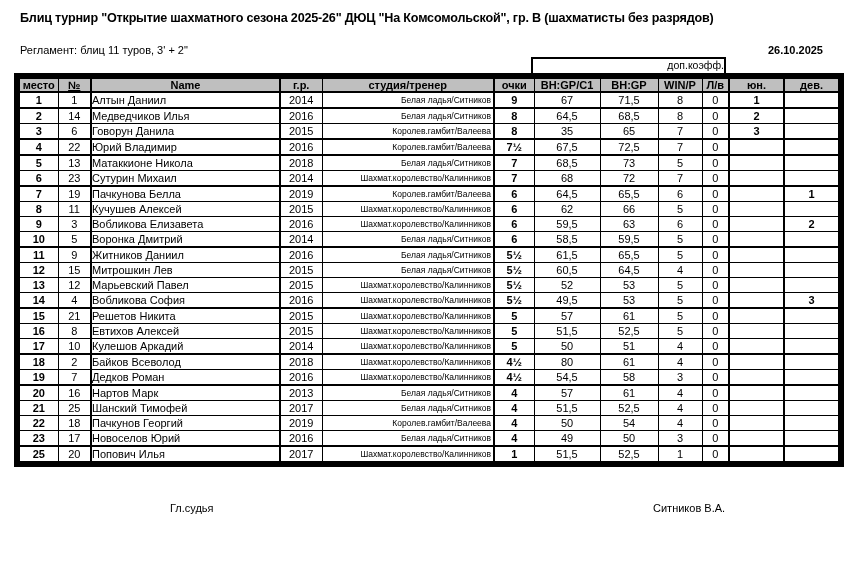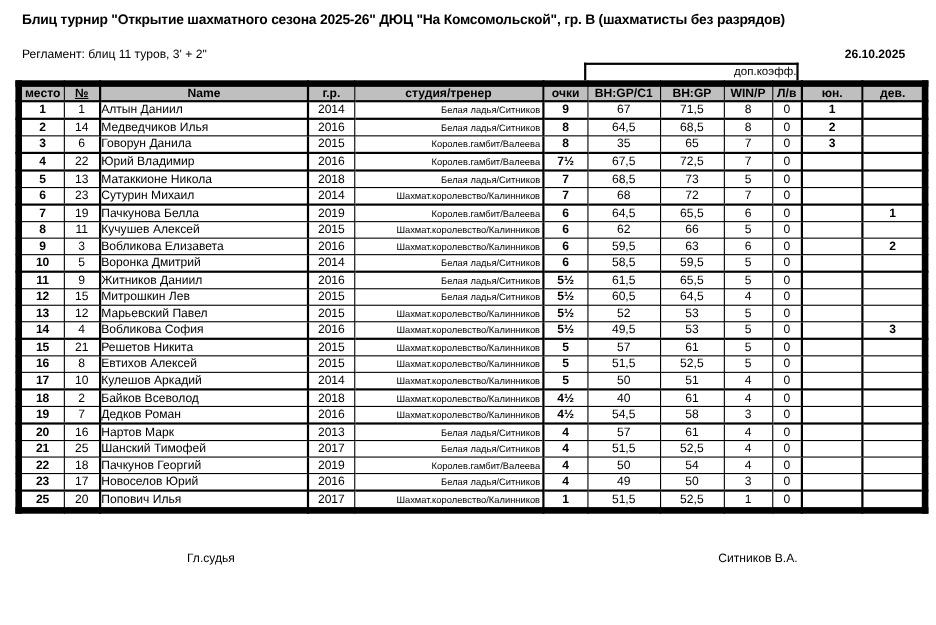--- a/index.html
+++ b/index.html
@@ -325,21 +325,21 @@
         <td class="bold r2"></td>
         <td class="bold"></td>
       </tr>
       <tr>
         <td class="bold">18</td>
         <td class="r2">2</td>
         <td class="name r2">Байков Всеволод</td>
         <td>2018</td>
         <td class="club r2">Шахмат.королевство/Калинников</td>
         <td class="bold">4½</td>
-        <td>40</td>
+        <td>80</td>
         <td>61</td>
         <td>4</td>
         <td class="r2">0</td>
         <td class="bold r2"></td>
         <td class="bold"></td>
       </tr>
       <tr class="group-end">
         <td class="bold">19</td>
         <td class="r2">7</td>
         <td class="name r2">Дедков Роман</td>

